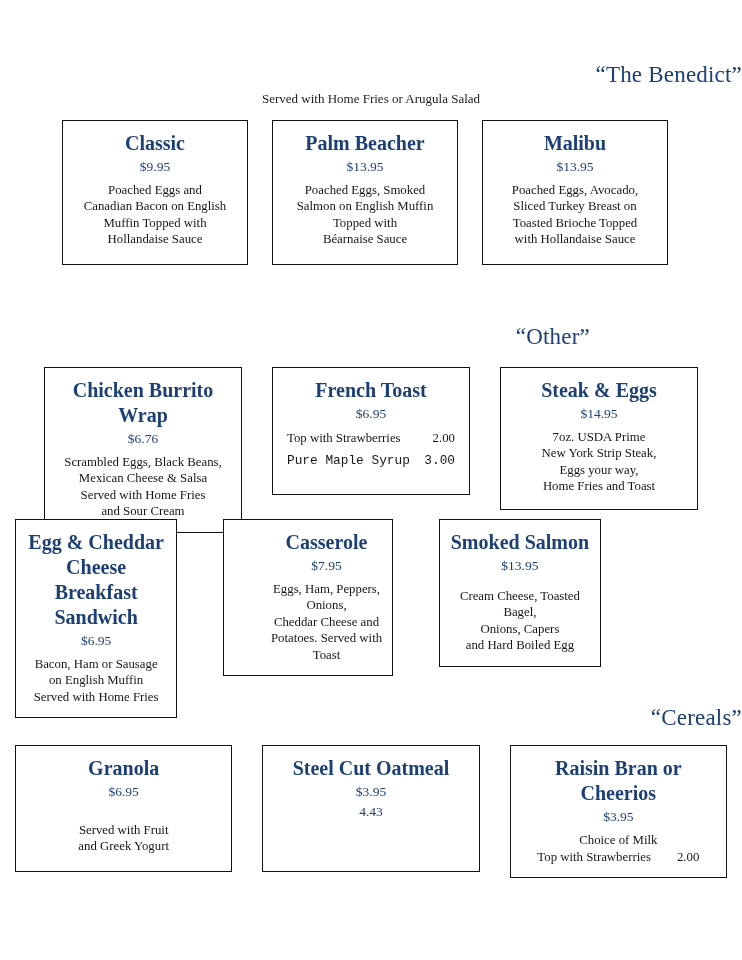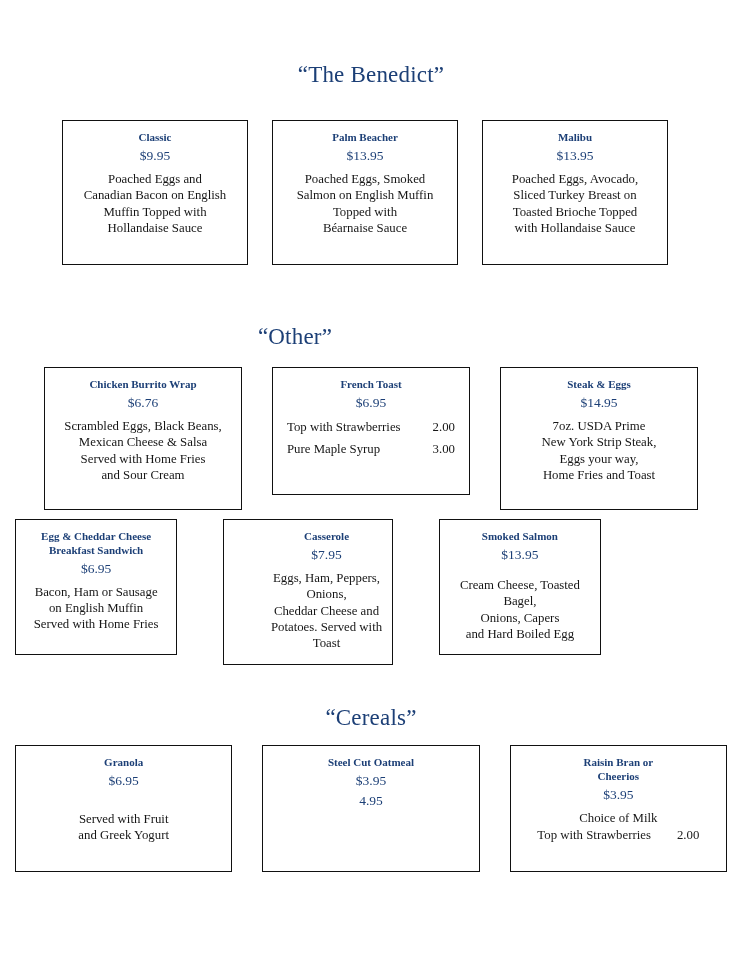--- a/index.html
+++ b/index.html
@@ -17,21 +17,21 @@
   }
   .page {
     position: relative;
     width: 742px;
     height: 960px;
     box-sizing: border-box;
   }
 
   
   .section-title {
-    text-align: center;
+    text-align: right;
     color: #1c3f76;
     font-size: 23px;
     font-family: "Liberation Serif", serif;
     font-weight: normal;
     letter-spacing: 0.2px;
   }
   .section-sub {
     text-align: center;
     color: #1a1a1a;
     font-size: 13px;
@@ -47,21 +47,21 @@
   .card {
     border: 1px solid #111111;
     box-sizing: border-box;
     text-align: center;
     padding: 10px 8px 12px 8px;
     background: #ffffff;
   }
   .card-title {
     color: #1c3f76;
     font-weight: bold;
-    font-size: 11px;
+    font-size: 20px;
     line-height: 1.25;
     font-family: "Liberation Serif", serif;
   }
   .card-price {
     color: #1c3f76;
     font-size: 13.5px;
     margin-top: 3px;
     font-family: "Liberation Serif", serif;
   }
   .card-desc {
@@ -77,21 +77,21 @@
     font-size: 12.8px;
     font-family: "Liberation Serif", serif;
     color: #161616;
   }
   .addon-line {
     display: flex;
     justify-content: space-between;
     padding: 0 6px;
     margin-bottom: 7px;
   }
-  .addon-line:last-child { margin-bottom: 0; }
+  .addon-line:last-child { margin-bottom: 0; font-family: Liberation Mono, monospace; }
   .addon-name { text-align: left; }
   .addon-price { text-align: right; }
   .card-extra-price {
     color: #1c3f76;
     font-size: 13.5px;
     margin-top: 4px;
     font-family: "Liberation Serif", serif;
   }
   .inline-addon {
     display: flex;
@@ -118,20 +118,21 @@
   .ben-card.c1 { margin-left: 0; }
   .oth-card { width: 198px; margin: 0 15px; }
   .cer-card { width: 230px; margin: 0 15px; }
 </style>
 </head>
 <body>
 
 <div class="page">
 
   <div id="benedict-title" class="section-title">“The Benedict”</div>
+  <div id="benedict-sub" class="section-sub">Served with Home Fries or Arugula Salad</div>
 
   <div id="benedict-row" class="row">
 
     <div class="card ben-card c1">
       <div class="card-title">Classic</div>
       <div class="card-price">$9.95</div>
       <div class="card-desc">Poached Eggs and
 Canadian Bacon on English
 Muffin Topped with
 Hollandaise Sauce</div>
@@ -232,21 +233,21 @@
     <div class="card cer-card" style="min-height:127px;">
       <div class="card-title">Granola</div>
       <div class="card-price">$6.95</div>
       <div class="card-desc" style="margin-top:22px;">Served with Fruit
 and Greek Yogurt</div>
     </div>
 
     <div class="card cer-card" style="min-height:127px;">
       <div class="card-title">Steel Cut Oatmeal</div>
       <div class="card-price">$3.95</div>
-      <div class="card-extra-price">4.95</div>
+      <div class="card-extra-price">4.43</div>
     </div>
 
     <div class="card cer-card" style="min-height:127px;">
       <div class="card-title" style="white-space:pre-line;">Raisin Bran or
 Cheerios</div>
       <div class="card-price">$3.95</div>
       <div class="card-desc">Choice of Milk</div>
       <div class="inline-addon">
         <span>Top with Strawberries</span>
         <span>2.00</span>

